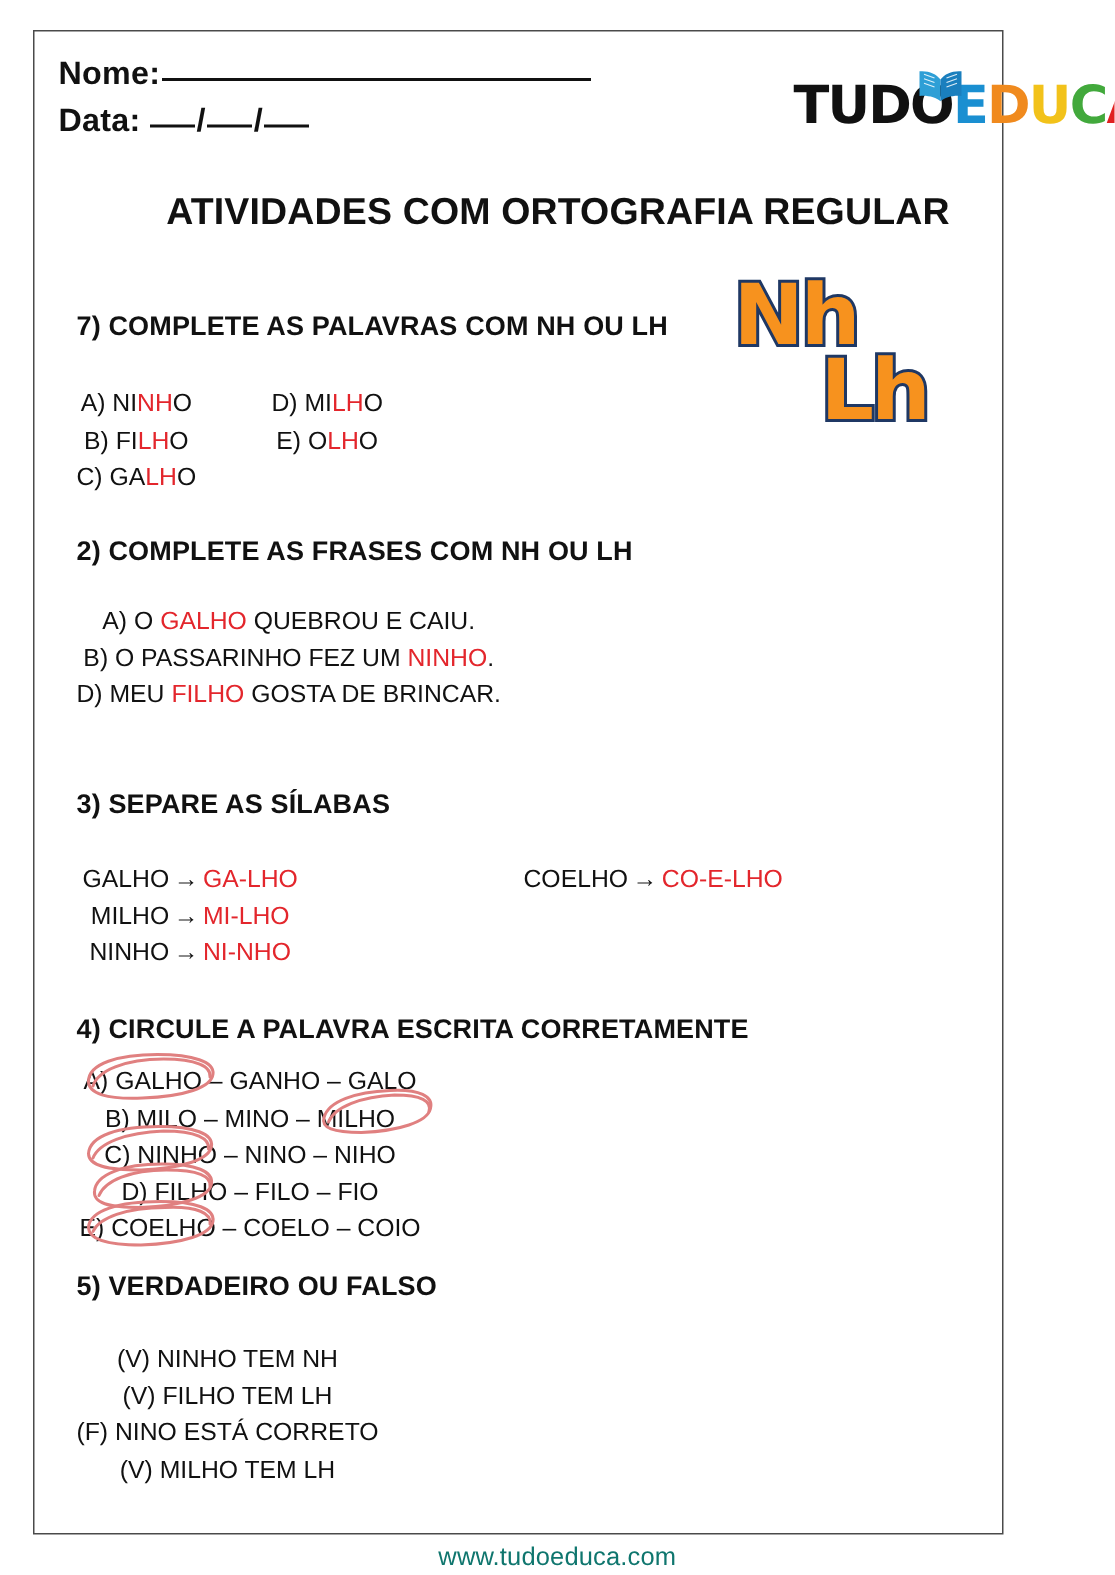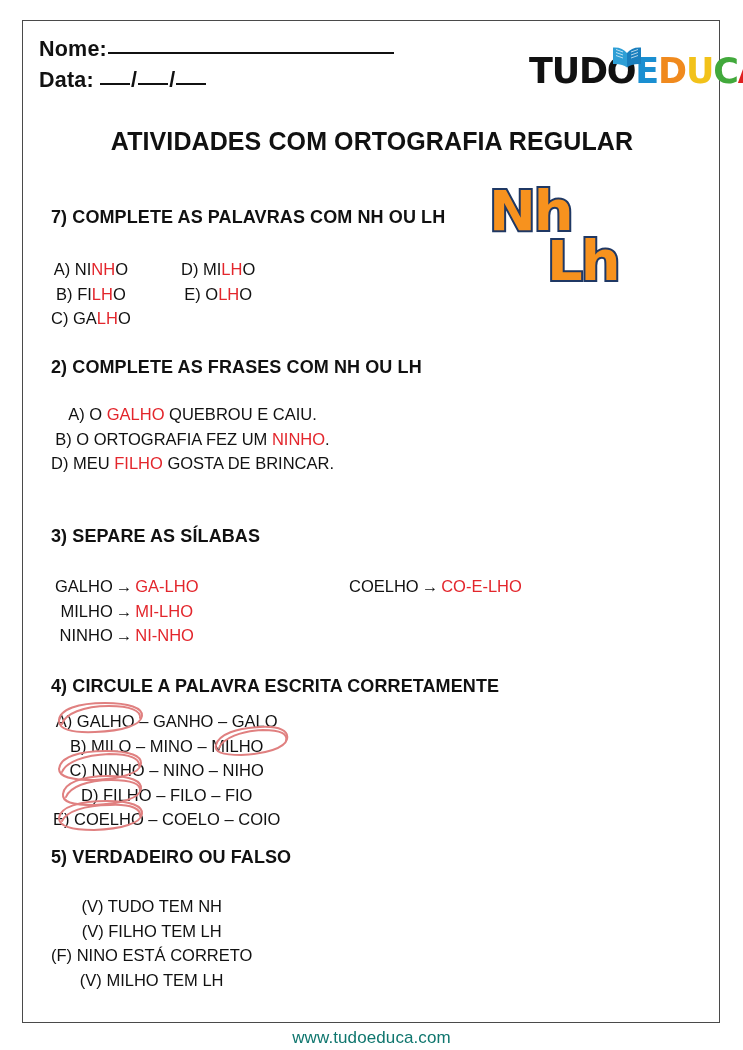--- a/index.html
+++ b/index.html
@@ -15,21 +15,21 @@
     font-family: "Liberation Sans", sans-serif;
     color: #111111;
     overflow: hidden;
   }
 
   
   .page-frame {
     position: absolute;
     left: 22px;
     top: 20px;
-    width: 698px;
+    width: 647px;
     height: 1003px;
     border: 1.5px solid #4a4a4a;
     box-sizing: border-box;
     background: #ffffff;
   }
 
   .footer {
     position: absolute;
     left: 0;
     top: 1028px;
@@ -213,21 +213,21 @@
   </div>
 
   <div class="body-txt ex1-col-b">
     <div><span>D) </span><span>MI</span><span class="red">LH</span><span>O</span></div>
     <div><span>E) </span><span>O</span><span class="red">LH</span><span>O</span></div>
   </div>
 
   <div class="q-head" style="left:28px; top:336px;">2) COMPLETE AS FRASES COM NH OU LH</div>
   <div class="body-txt ex2-list">
     <div><span>A) O </span><span class="red">GALHO</span><span> QUEBROU E CAIU.</span></div>
-    <div><span>B) O ORTOGRAFIA FEZ UM </span><span class="red">NINHO</span><span>.</span></div>
+    <div><span>B) O PASSARINHO FEZ UM </span><span class="red">NINHO</span><span>.</span></div>
     <div><span>D) MEU </span><span class="red">FILHO</span><span> GOSTA DE BRINCAR.</span></div>
   </div>
 
   <div class="q-head" style="left:28px; top:505px;">3) SEPARE AS SÍLABAS</div>
   <div class="body-txt ex3-col-a">
     <div><span>GALHO</span><span class="arrow">→</span><span class="red">GA-LHO</span></div>
     <div><span>MILHO</span><span class="arrow">→</span><span class="red">MI-LHO</span></div>
     <div><span>NINHO</span><span class="arrow">→</span><span class="red">NI-NHO</span></div>
   </div>
   <div class="body-txt ex3-col-b">
@@ -258,21 +258,21 @@
       <path d="M40 773 C41 762 59 755 85 755 C108 755 119 760 118 768 C117 777 98 783 71 784 C49 784 39 781 40 773 Z"></path>
       <path d="M43 776 C47 766 64 759 88 759 C109 759 118 763 117 770"></path>
 
       <path d="M36 797 C37 786 56 780 84 780 C108 780 120 785 119 793 C118 802 99 808 71 809 C48 809 36 805 36 797 Z"></path>
       <path d="M39 800 C43 791 61 784 87 784 C109 783 118 788 117 795"></path>
     </g>
   </svg>
 
   <div class="q-head" style="left:28px; top:826px;text-align:center;">5) VERDADEIRO OU FALSO</div>
   <div class="body-txt ex5-list">
-    <div>(V) TUDO TEM NH</div>
+    <div>(V) NINHO TEM NH</div>
     <div>(V) FILHO TEM LH</div>
     <div>(F) NINO ESTÁ CORRETO</div>
     <div>(V) MILHO TEM LH</div>
   </div>
 
 </div>
 
 <div class="footer">www.tudoeduca.com</div>
 
 </body></html>

